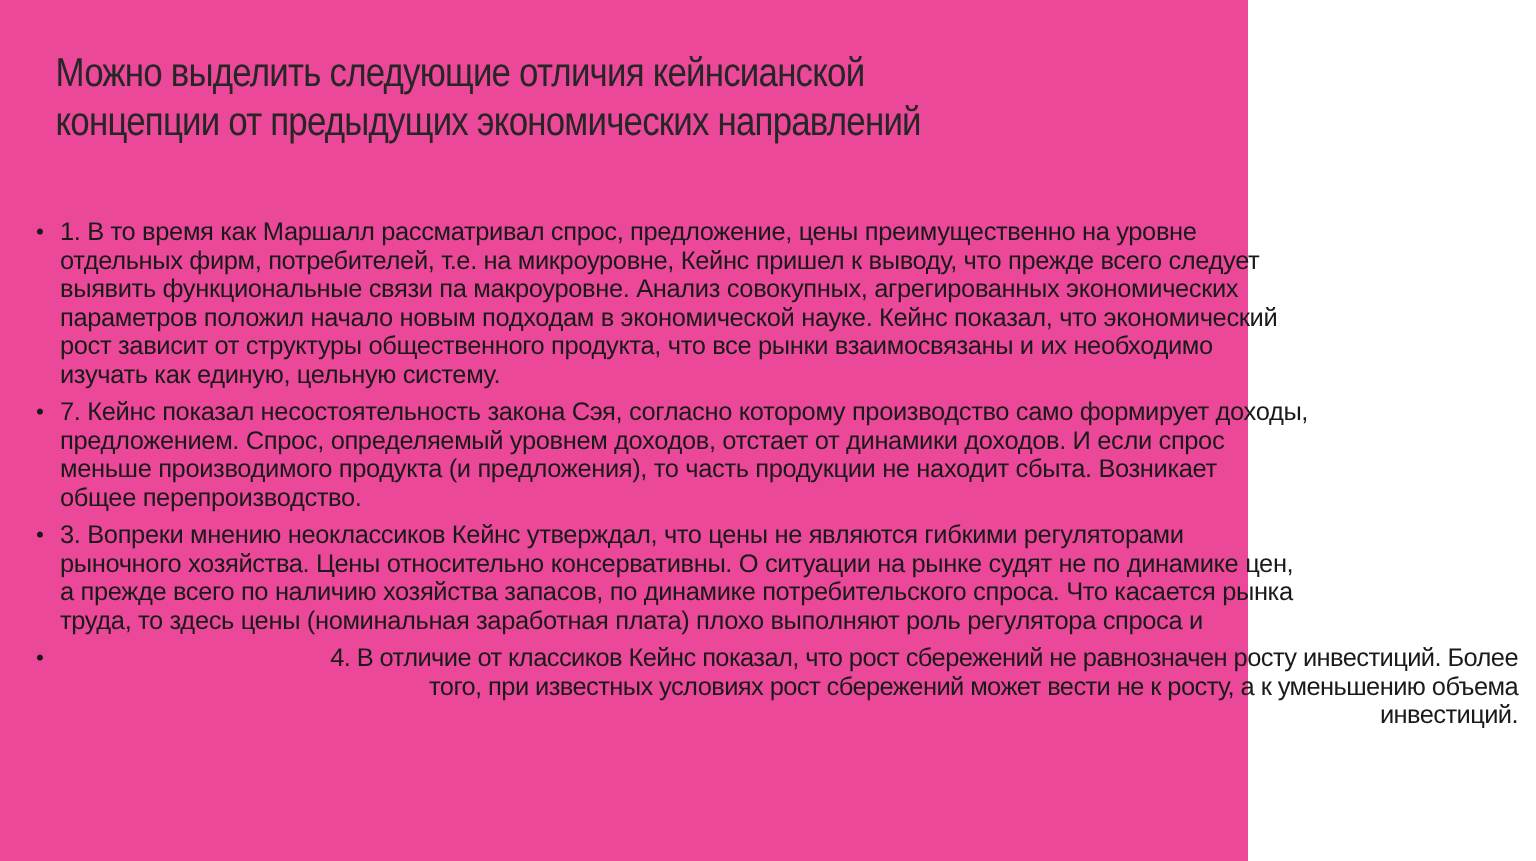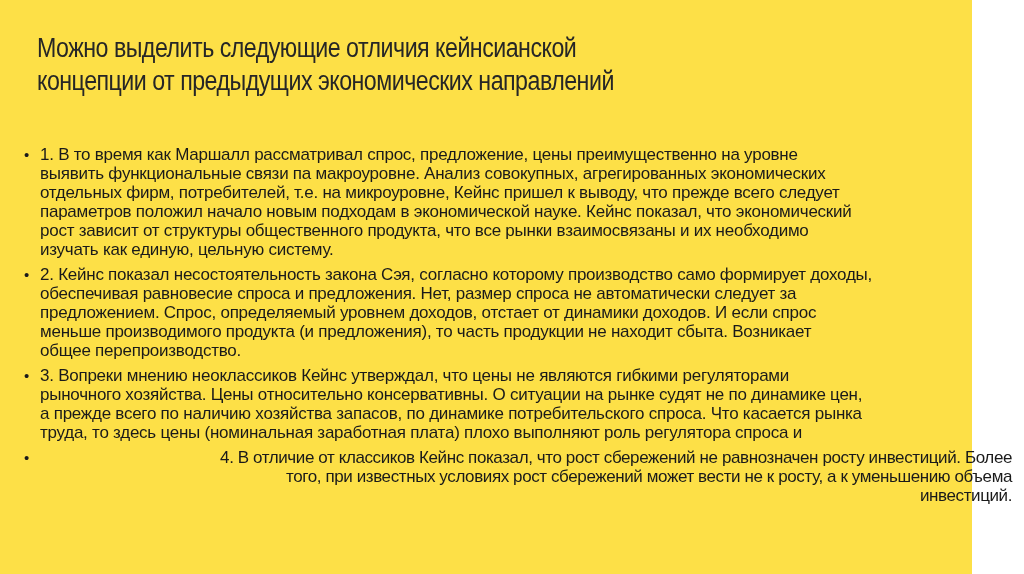--- a/index.html
+++ b/index.html
@@ -11,22 +11,22 @@
       width: 1024px;
       height: 574px;
       overflow: hidden;
       position: relative;
       font-family: "Liberation Sans", sans-serif;
       color: #1a1a1a;
     }
     .slide {
       position: absolute;
       left: 0; top: 0;
-      width: 972px; height: 574px;
-      background: #fde047;
+      width: 832px; height: 574px;
+      background: #ec4899;
     }
     .title {
       position: absolute;
       left: 37px;
       top: 32px;
       width: 960px;
       font-family: "Liberation Sans", sans-serif;
       font-size: 27px;
       line-height: 33px;
       font-weight: normal;
@@ -78,32 +78,31 @@
   <h1 class="title">
     <span class="title-line">Можно выделить следующие отличия кейнсианской</span>
     <span class="title-line">концепции от предыдущих экономических направлений</span>
   </h1>
 
   <ul class="content">
     <li class="item i1">
       <span class="bullet">•</span>
       <span class="item-text">
         <span class="line">1. В то время как Маршалл рассматривал спрос, предложение, цены преимущественно на уровне</span>
+        <span class="line">отдельных фирм, потребителей, т.е. на микроуровне, Кейнс пришел к выводу, что прежде всего следует</span>
         <span class="line">выявить функциональные связи па макроуровне. Анализ совокупных, агрегированных экономических</span>
-        <span class="line">отдельных фирм, потребителей, т.е. на микроуровне, Кейнс пришел к выводу, что прежде всего следует</span>
         <span class="line">параметров положил начало новым подходам в экономической науке. Кейнс показал, что экономический</span>
         <span class="line">рост зависит от структуры общественного продукта, что все рынки взаимосвязаны и их необходимо</span>
         <span class="line">изучать как единую, цельную систему.</span>
       </span>
     </li>
     <li class="item i2">
       <span class="bullet">•</span>
       <span class="item-text">
-        <span class="line">2. Кейнс показал несостоятельность закона Сэя, согласно которому производство само формирует доходы,</span>
-        <span class="line">обеспечивая равновесие спроса и предложения. Нет, размер спроса не автоматически следует за</span>
+        <span class="line">7. Кейнс показал несостоятельность закона Сэя, согласно которому производство само формирует доходы,</span>
         <span class="line">предложением. Спрос, определяемый уровнем доходов, отстает от динамики доходов. И если спрос</span>
         <span class="line">меньше производимого продукта (и предложения), то часть продукции не находит сбыта. Возникает</span>
         <span class="line">общее перепроизводство.</span>
       </span>
     </li>
     <li class="item i3">
       <span class="bullet">•</span>
       <span class="item-text">
         <span class="line">3. Вопреки мнению неоклассиков Кейнс утверждал, что цены не являются гибкими регуляторами</span>
         <span class="line">рыночного хозяйства. Цены относительно консервативны. О ситуации на рынке судят не по динамике цен,</span>

